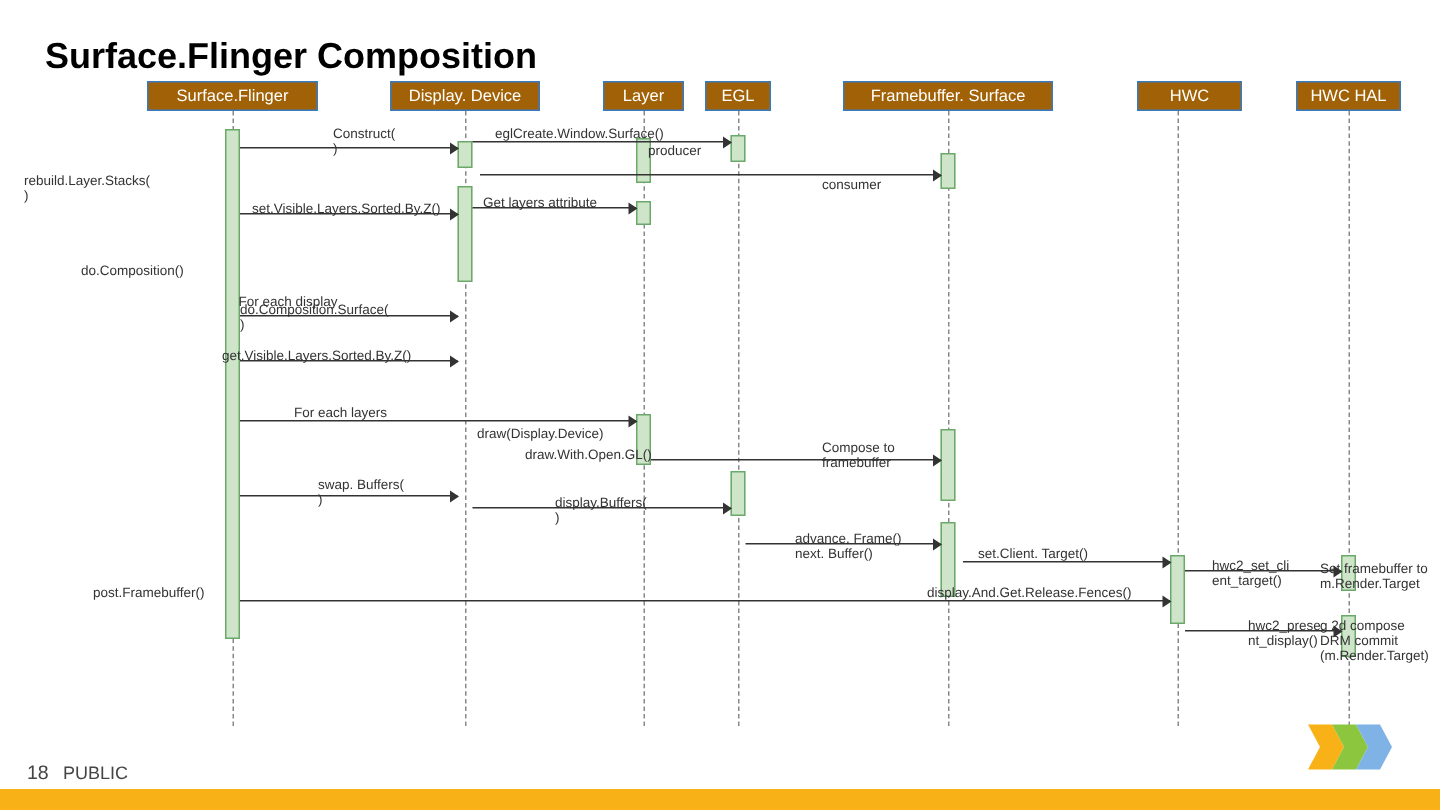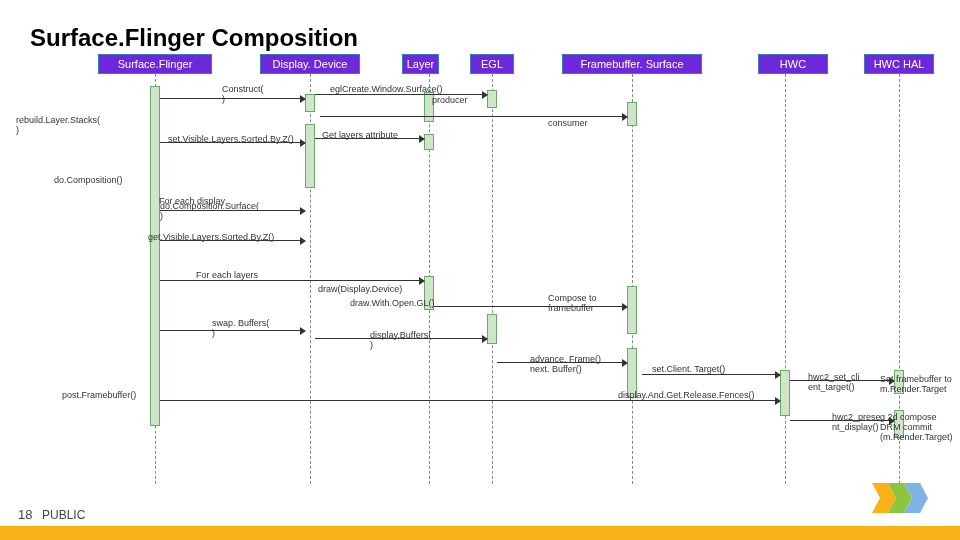--- a/index.html
+++ b/index.html
@@ -4,39 +4,39 @@
 <style>
   * { box-sizing: border-box; margin: 0; padding: 0; }
   html, body { width: 960px; height: 540px; font-family: Arial, sans-serif; background: #fff; overflow: hidden; }
   .slide { position: relative; width: 960px; height: 540px; }
   .title { position: absolute; left: 30px; top: 8px; font-size: 24px; font-weight: bold; color: #000000; margin-top: 16px; }
   .accent-bar { position: absolute; left: 0; top: 526px; width: 960px; height: 14px; background: #f9b118; }
   .page-num { position: absolute; left: 18px; top: 507px; font-size: 13px; color: #444; }
   .public-lbl { position: absolute; left: 42px; top: 508px; font-size: 12px; color: #444; }
   .logo { position: absolute; right: 28px; bottom: 22px; width: 60px; height: 40px; }
 
-  .participant { position: absolute; top: 54px; height: 20px; background: #6d28d9; color: #fff; font-size: 11px; display: flex; align-items: center; justify-content: center; border: 1px solid #3a7bbf; padding: 0 6px; white-space: nowrap; }
+  .participant { position: absolute; top: 54px; height: 20px; background: #a16207; color: #fff; font-size: 11px; display: flex; align-items: center; justify-content: center; border: 1px solid #3a7bbf; padding: 0 6px; white-space: nowrap; }
   .lifeline { position: absolute; top: 74px; width: 0; border-left: 1px dashed #888; height: 410px; }
   .activation { position: absolute; width: 10px; background: #cfe5c9; border: 1px solid #6aa96a; }
   .msg-label { position: absolute; font-size: 9px; color: #333; white-space: nowrap; }
   .msg-line { position: absolute; height: 0; border-top: 1px solid #333; }
   .arrow-r::after { content:""; position:absolute; right:-1px; top:-4px; border-left:6px solid #333; border-top:4px solid transparent; border-bottom:4px solid transparent; }
   .note { position: absolute; font-size: 9px; color: #333; }
 </style>
 </head>
 <body>
 
 <div class="slide">
 
   <div class="title">Surface.Flinger Composition</div>
 
   <div id="participants-layer">
       <div class="participant" style="left: 98px; width: 114px;">Surface.Flinger</div>
       <div class="participant" style="left: 260px; width: 100px;">Display. Device</div>
-      <div class="participant" style="left: 402px; width: 37px;">Layer</div>
+      <div class="participant" style="left: 402px; width: 54px;">Layer</div>
       <div class="participant" style="left: 470px; width: 44px;">EGL</div>
       <div class="participant" style="left: 562px; width: 140px;">Framebuffer. Surface</div>
       <div class="participant" style="left: 758px; width: 70px;">HWC</div>
       <div class="participant" style="left: 864px; width: 70px;">HWC HAL</div>
     </div>
   <div id="lifelines-layer">
       <div class="lifeline" style="left: 155px;"></div>
       <div class="lifeline" style="left: 310px;"></div>
       <div class="lifeline" style="left: 429px;"></div>
       <div class="lifeline" style="left: 492px;"></div>

